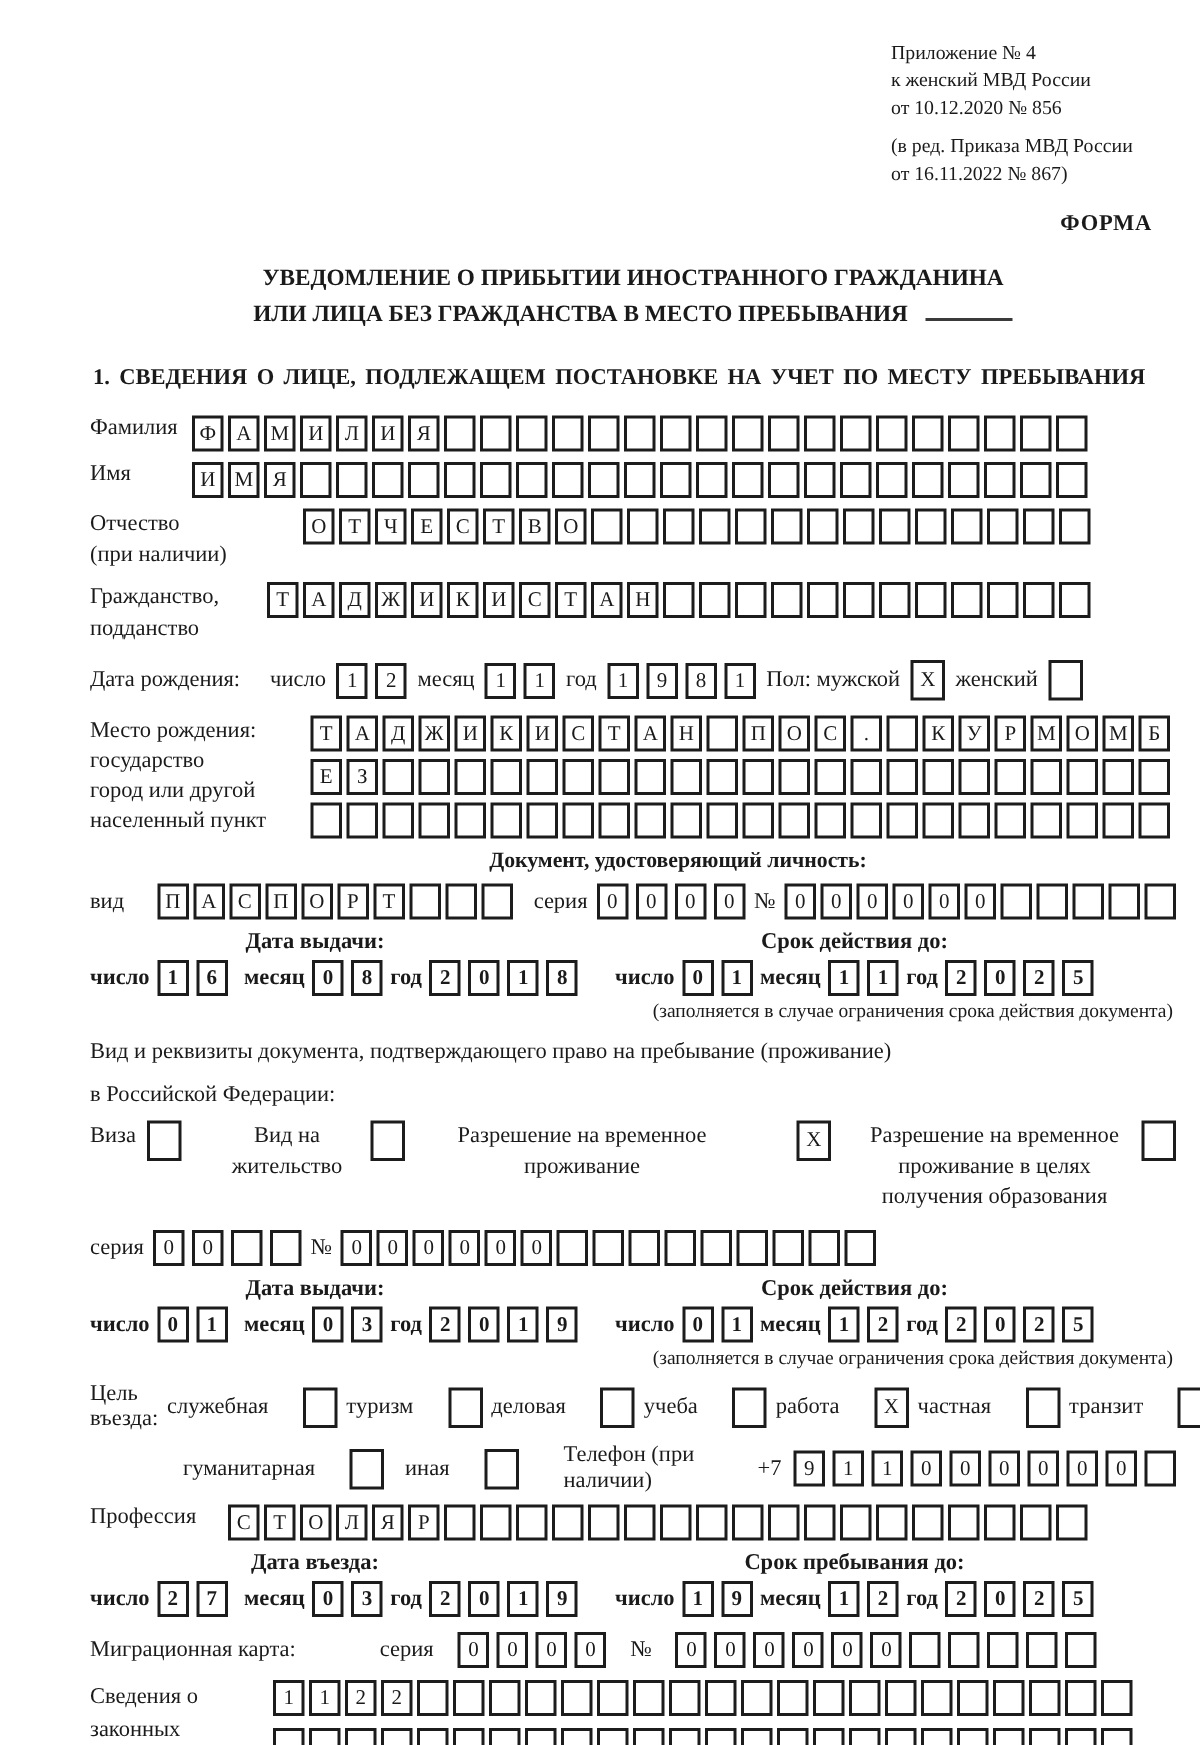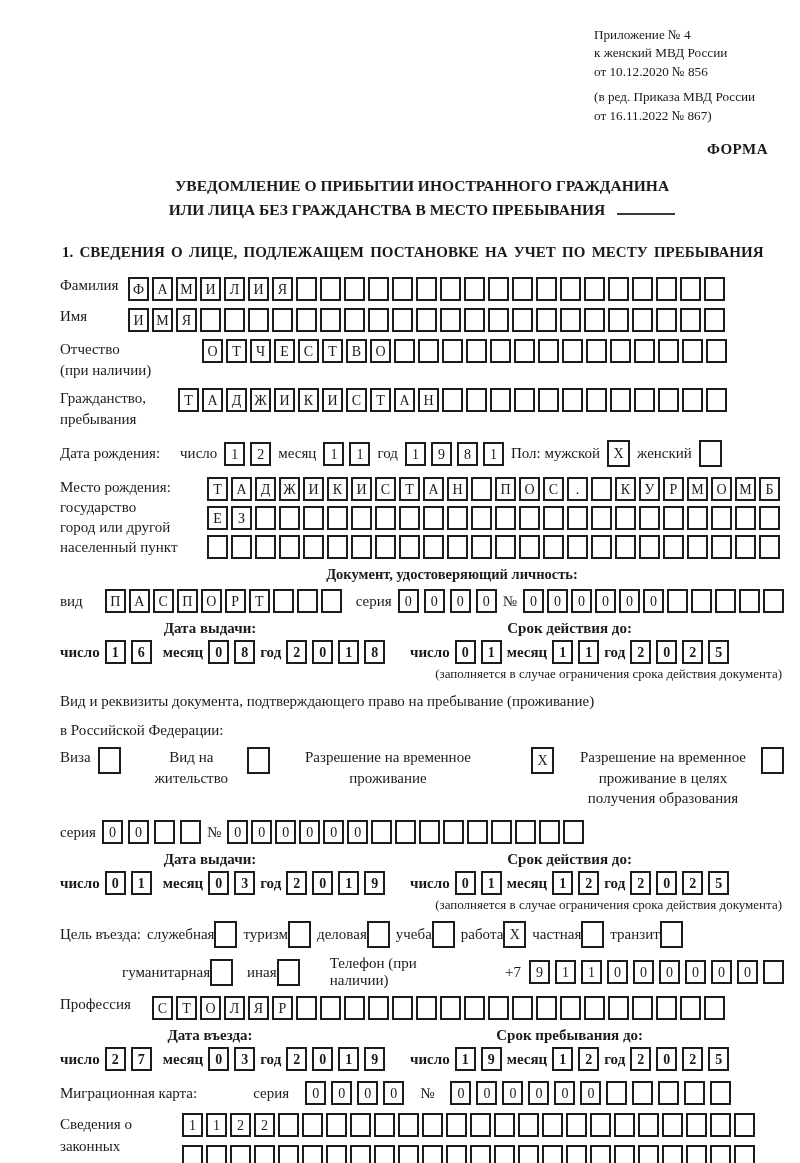--- a/index.html
+++ b/index.html
@@ -20,21 +20,21 @@
   .lbl{flex:0 0 auto;}
   .lblcol{flex:0 0 auto;line-height:21px;}
   .stack{display:flex;flex-direction:column;gap:5px;}
   .annex{width:190px;margin-left:auto;font-size:13.2px;line-height:1.4;}
   .annex .gap{margin-top:7px;}
   .forma{font-weight:bold;text-align:right;margin:16px 16px 0 0;font-size:15px;letter-spacing:.5px;}
   .title{font-weight:bold;text-align:center;margin-top:16px;font-size:15.5px;line-height:1.55;}
   .blankline{display:inline-block;width:58px;border-bottom:2.5px solid #3a3a3a;margin-left:12px;vertical-align:baseline;}
   .sect{font-weight:bold;margin:22px 0 16px 2px;font-size:15px;word-spacing:2.5px;}
   .centerbold{font-weight:bold;text-align:center;margin:2px 0 6px 60px;font-size:14.5px;}
-  .inrow{display:inline-flex;align-items:center;gap:0;}
+  .inrow{display:inline-flex;align-items:center;gap:23px;}
   .datepair{display:flex;margin-bottom:2px;}
   .dgroup{display:flex;flex-direction:column;font-weight:bold;}
   .dhead{text-align:center;margin-bottom:3px;}
   .drow{display:flex;align-items:center;gap:5px;}
   .note{font-size:13px;text-align:right;margin:2px 2px 8px 0;}
   .plain{margin:2px 0 6px 0;line-height:1.5;}
   .ckitem{display:inline-flex;align-items:flex-start;gap:7px;}
   .cklbl{text-align:center;line-height:1.35;}
   .cbx{width:23px;height:27px;line-height:24px;}
 </style>
@@ -148,21 +148,21 @@
         <span class="cb"></span>
         <span class="cb"></span>
         <span class="cb"></span>
         <span class="cb"></span>
       </span>
   </div>
 
   <div class="frow">
     <span class="lblcol" style="width:118px;">
       <div>Гражданство,</div>
-      <div>пребывания</div>
+      <div>подданство</div>
     </span>
     <span class="boxrow">
         <span class="cb">Т</span>
         <span class="cb">А</span>
         <span class="cb">Д</span>
         <span class="cb">Ж</span>
         <span class="cb">И</span>
         <span class="cb">К</span>
         <span class="cb">И</span>
         <span class="cb">С</span>

